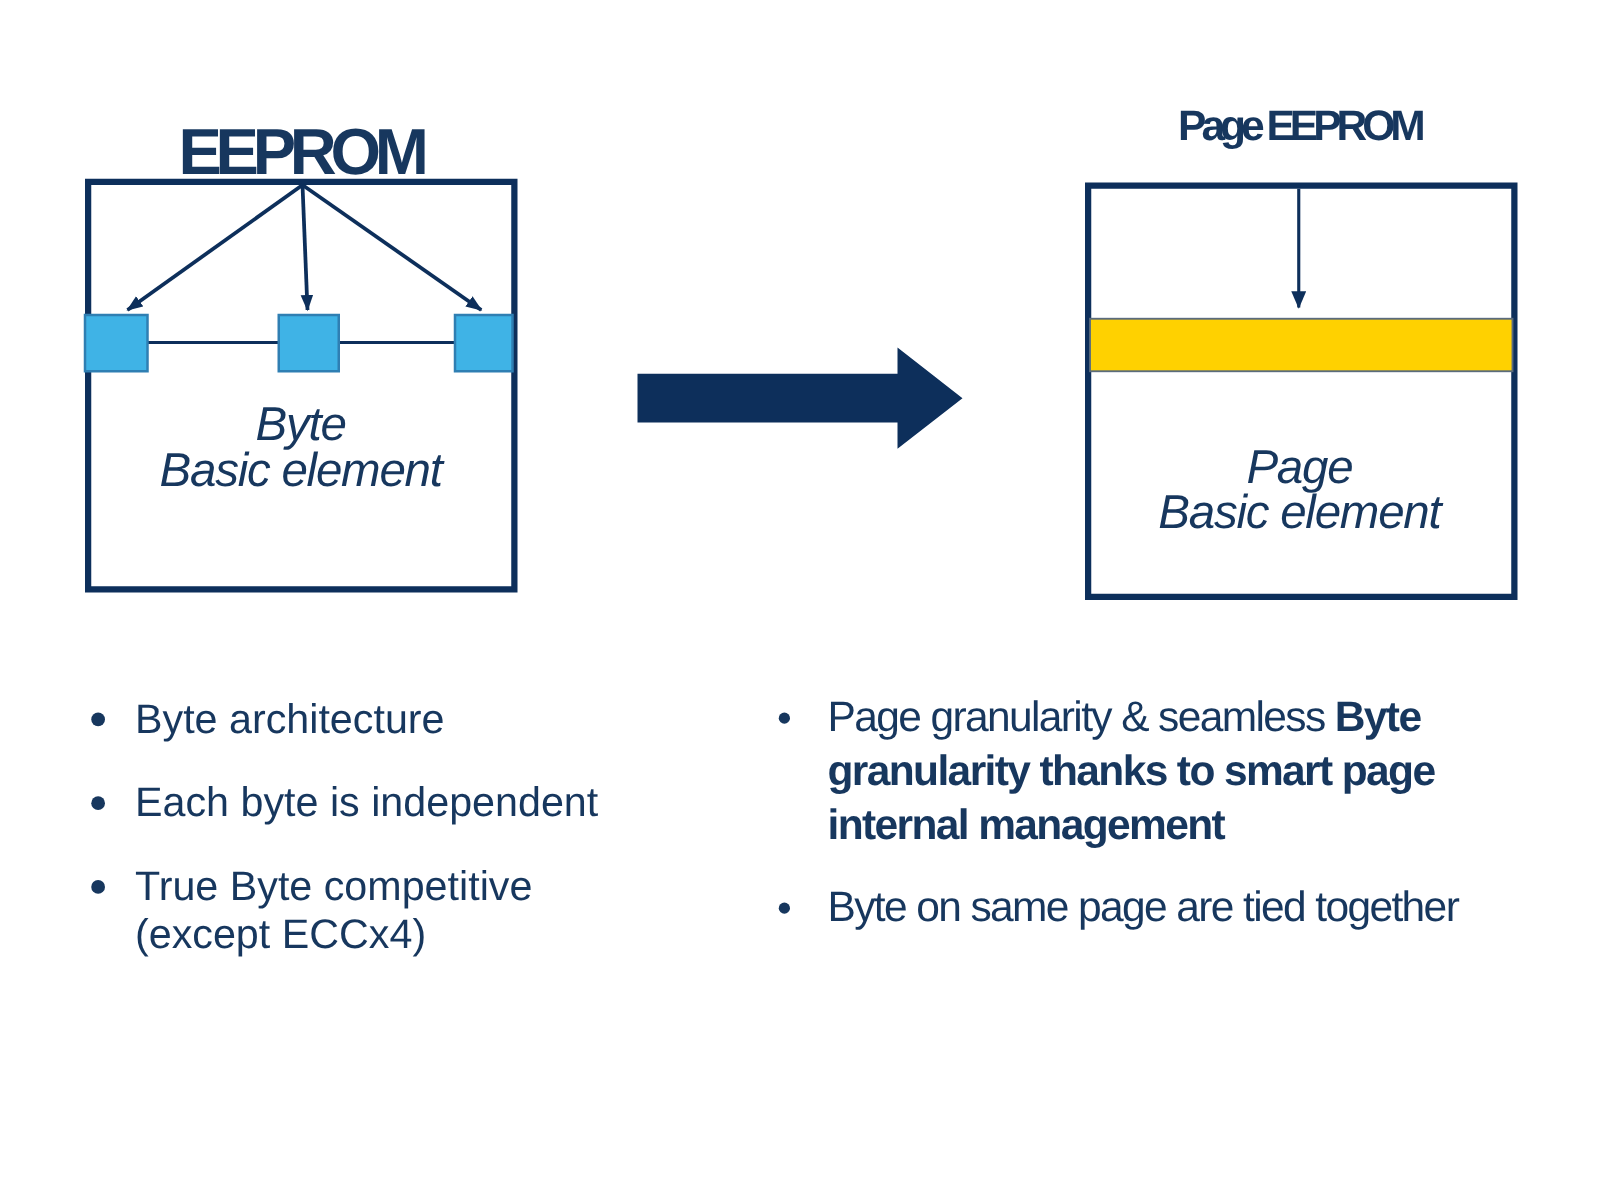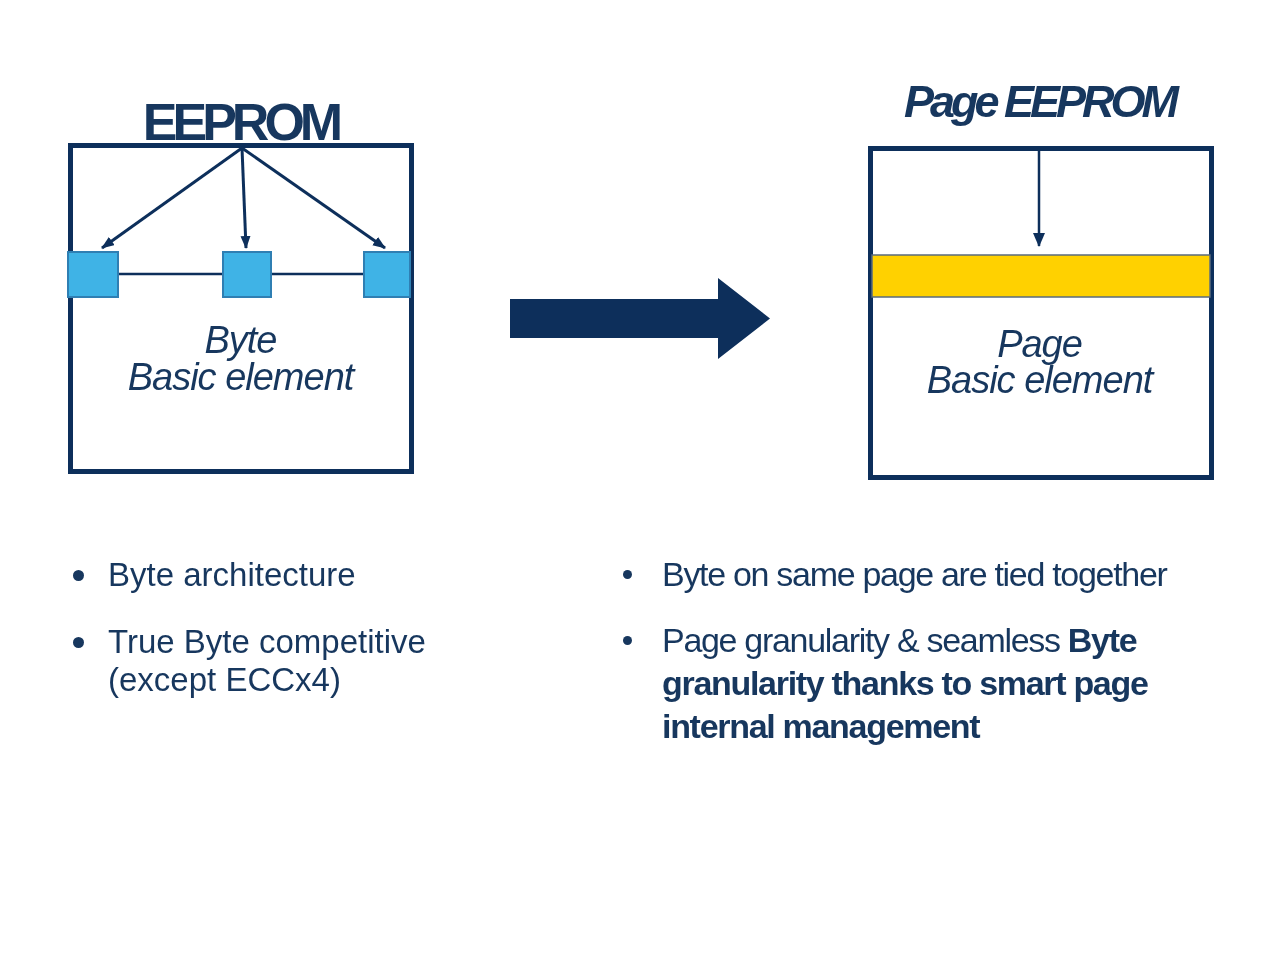--- a/index.html
+++ b/index.html
@@ -13,35 +13,35 @@
   }
   html,body{margin:0;padding:0;}
   body{
     width:1280px;height:960px;background:var(--bg);
     font-family:"Liberation Sans",sans-serif;color:var(--navy);
     position:relative;overflow:hidden;
   }
   .abs{position:absolute;}
   .title{font-weight:bold;text-align:center;white-space:nowrap;}
   #left-title{left:68px;top:96px;width:345px;font-size:52px;line-height:52px;letter-spacing:-5px;}
-  #right-title{left:868px;top:79px;width:343px;font-size:45px;line-height:45px;letter-spacing:-4px;font-style:italic;}
+  #right-title{left:868px;top:79px;width:343px;font-size:34px;line-height:45px;letter-spacing:-4px;}
   #left-diagram-svg{left:66px;top:141px;}
   #right-diagram-svg{left:866px;top:144px;}
   #flow-arrow-svg{left:505px;top:270px;}
   .box-rect{fill:#fff;stroke:var(--navy-shape);stroke-width:5;}
   .sq{fill:var(--blue);stroke:var(--blue-edge);stroke-width:2;}
   .conn{stroke:var(--navy-shape);stroke-width:2.5;fill:none;}
   .fan{stroke:var(--navy-shape);stroke-width:3;fill:none;}
   .ahead{fill:var(--navy-shape);}
   .ybar{fill:var(--yellow);stroke:var(--yellow-edge);stroke-width:1.5;}
   .bigarrow{fill:var(--navy-shape);}
   .box-label{text-align:center;font-style:italic;font-size:38px;letter-spacing:-1px;}
   .box-label div{white-space:nowrap;}
   #left-label{left:68px;top:322px;width:345px;line-height:37px;}
-  #right-label{left:868px;top:326px;width:343px;line-height:36px;}
+  #right-label{left:868px;top:356px;width:343px;line-height:36px;}
   ul.bullets{list-style:none;margin:0;padding:0;}
   ul.bullets li{position:relative;white-space:pre-line;}
   ul.bullets li::before{content:"";position:absolute;border-radius:50%;background:var(--navy);}
   #left-bullets{left:60px;top:556px;width:440px;font-size:33px;line-height:38px;}
   #left-bullets li{padding-left:48px;margin-bottom:29px;}
   #left-bullets li::before{left:13px;top:14px;width:11px;height:11px;}
   #right-bullets{left:612px;top:553px;width:665px;font-size:34px;line-height:43px;letter-spacing:-1.3px;}
   #right-bullets li{padding-left:50px;margin-bottom:23px;}
   #right-bullets li::before{left:11px;top:17px;width:9px;height:9px;}
   #right-bullets .b{font-weight:bold;}
@@ -88,21 +88,22 @@
   <line class="conn" x1="173" y1="7" x2="173" y2="102" marker-end="url(#ahR)"></line>
   <rect class="ybar" x="6" y="111" width="338" height="42"></rect>
 </svg>
 <div class="abs box-label" id="right-label">
   <div>Page</div>
   <div>Basic element</div>
 </div>
 
 <ul class="abs bullets" id="left-bullets">
     <li><span>Byte architecture</span></li>
+    <li><span>Each byte is independent</span></li>
     <li><span>True Byte competitive
 (except ECCx4)</span></li>
   </ul>
 <ul class="abs bullets" id="right-bullets">
-    <li><span>Byte on same page are tied together</span></li>
     <li><span>Page granularity &amp; seamless </span><span class="b">Byte
 granularity thanks to smart page
 internal management</span></li>
+    <li><span>Byte on same page are tied together</span></li>
   </ul>
 
 </body></html>

